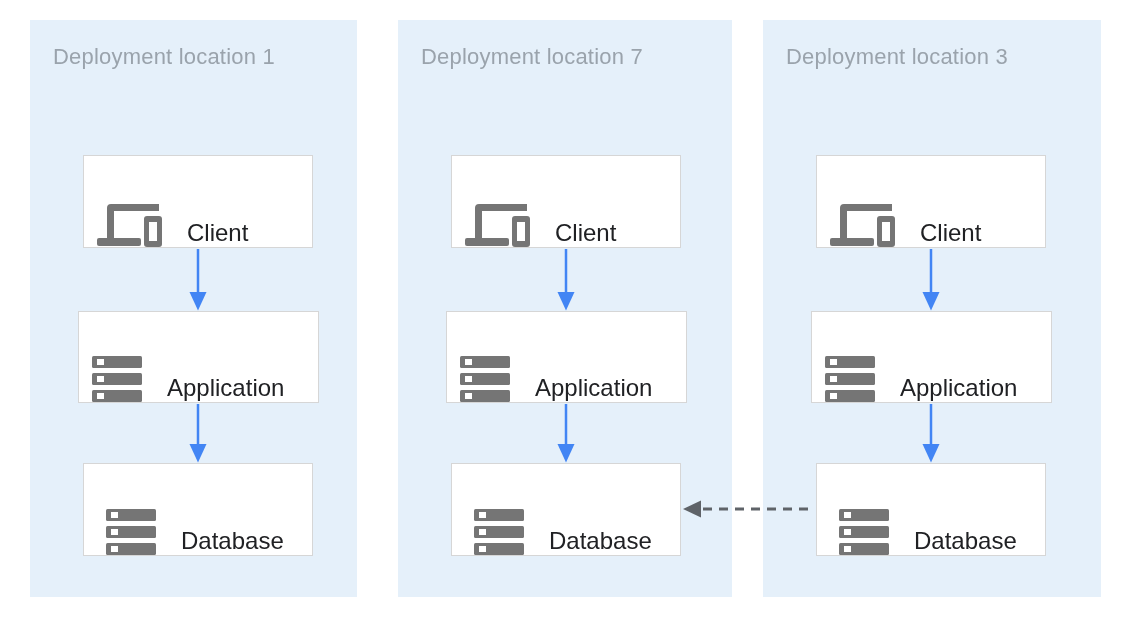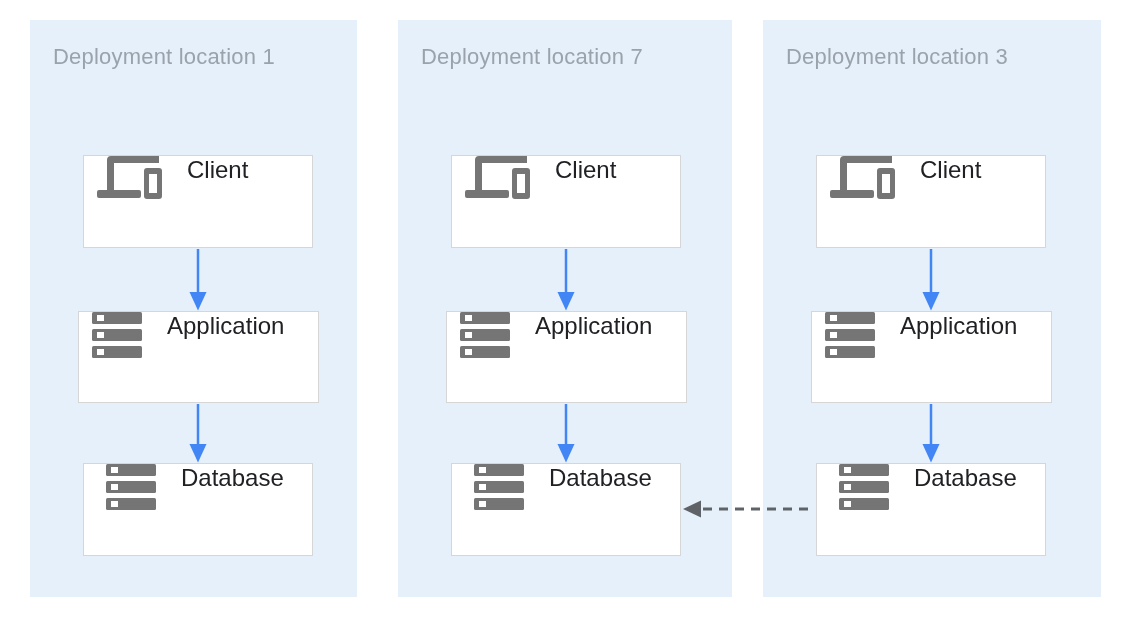--- a/index.html
+++ b/index.html
@@ -32,21 +32,21 @@
     color: #9AA3AC;
     letter-spacing: 0.2px;
     white-space: nowrap;
   }
 
   .node {
     position: absolute;
     background: #ffffff;
     border: 1px solid #D6D6D6;
     display: flex;
-    align-items: flex-start;
+    align-items: flex-end;
   }
   .node-client      { left: 53px; top: 135px; width: 230px; height: 93px; padding-left: 13px; }
   .node-application { left: 48px; top: 291px; width: 241px; height: 92px; padding-left: 13px; }
   .node-database    { left: 53px; top: 443px; width: 230px; height: 93px; padding-left: 22px; }
 
   .node-icon {
     color: #757575;
     flex: 0 0 auto;
     display: block;
     line-height: 0;

